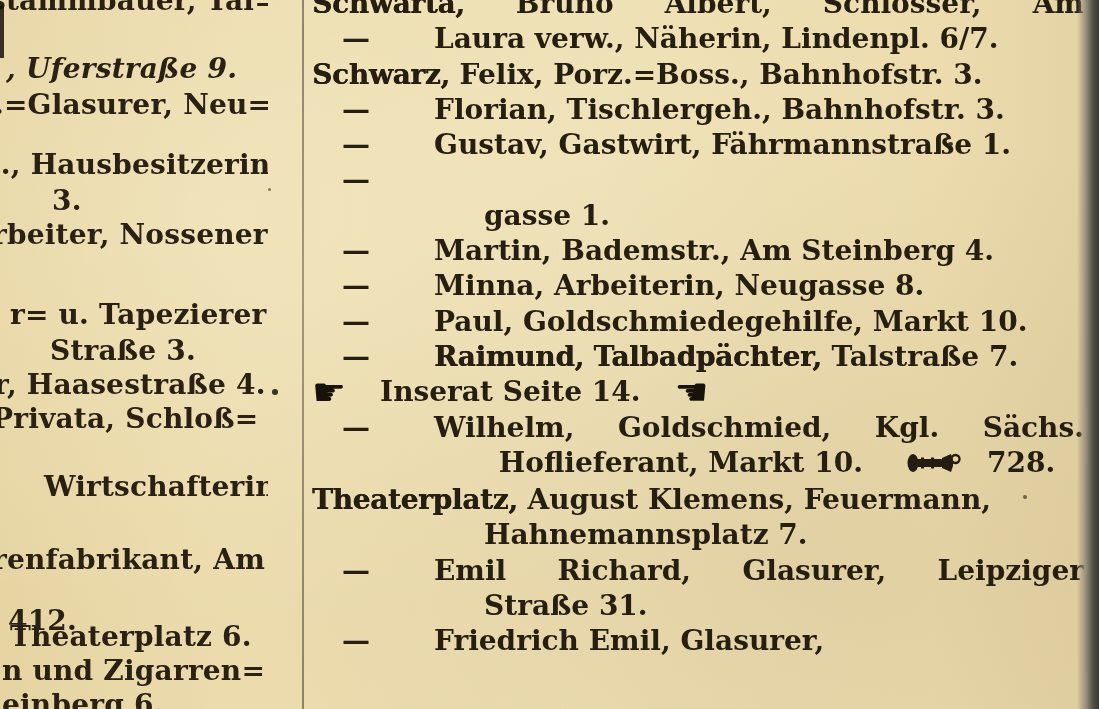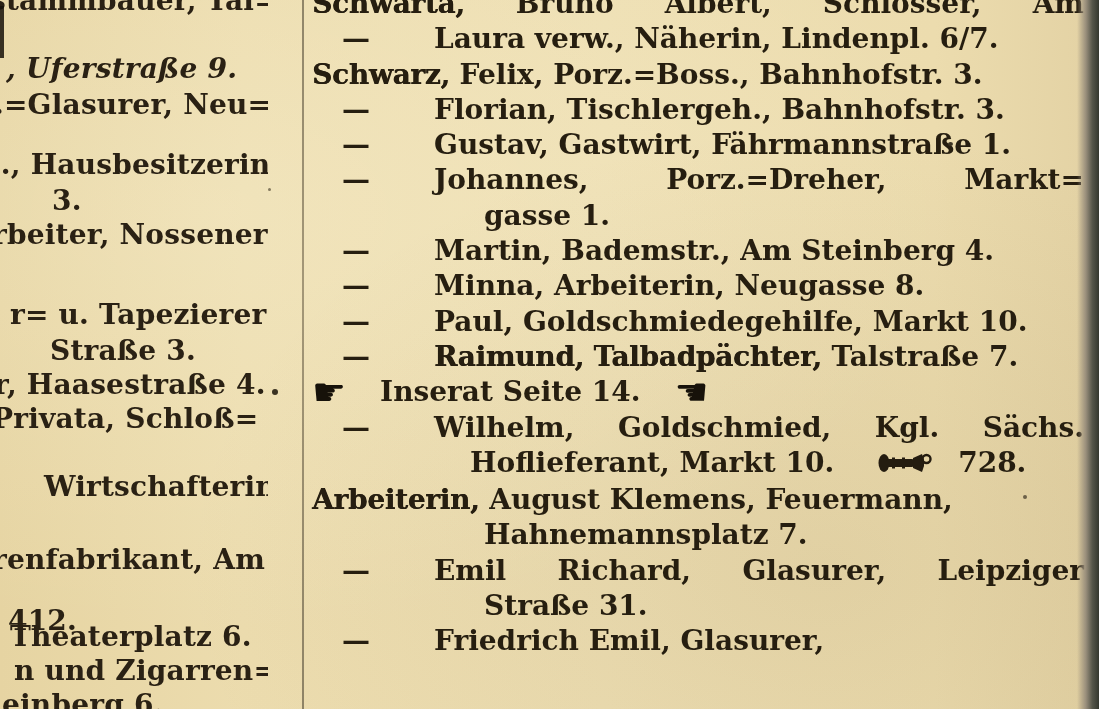--- a/index.html
+++ b/index.html
@@ -29,37 +29,37 @@
   #left-col .lline:nth-of-type(5){top:184px;left:52px;}
   #left-col .lline:nth-of-type(6){top:218px;left:-8px;}
   #left-col .lline:nth-of-type(7){top:298px;left:10px;}
   #left-col .lline:nth-of-type(8){top:334px;left:50px;text-align:right;}
   #left-col .lline:nth-of-type(9){top:368px;left:-6px;}
   #left-col .lline:nth-of-type(10){top:402px;left:-8px;}
   #left-col .lline:nth-of-type(11){top:470px;left:44px;}
   #left-col .lline:nth-of-type(12){top:543px;left:-8px;}
   #left-col .lline:nth-of-type(13){top:604px;left:8px;}
   #left-col .lline:nth-of-type(14){top:620px;left:-10px;}
-  #left-col .lline:nth-of-type(15){top:654px;left:14px;}
+  #left-col .lline:nth-of-type(15){top:654px;left:2px;}
   #left-col .lline:nth-of-type(16){top:688px;left:2px;}
   #divider{
     position:absolute;left:302px;top:0;width:2px;height:709px;
     background:linear-gradient(180deg,#5d5440,#7a6e54 40%,#5d5440);
     opacity:.65;
   }
   #right-col{
     position:absolute;left:312px;top:-14px;width:772px;height:740px;
     font-size:28px;font-weight:600;color:#261e10;
   }
   
   .line{position:relative;line-height:35.3px;min-height:35.3px;}
   .line.head{padding-left:0;}
   .line.dash{padding-left:122px;}
   .line.cont{padding-left:172px;}
-  .line.phone{padding-left:158px;}
+  .line.phone{padding-left:158px;text-align:center;}
   .line.justify{text-align:justify;text-align-last:justify;}
   .line .dashglyph{
     position:absolute;left:30px;top:0;letter-spacing:0;
     font-weight:600;
   }
   .b{font-weight:800;letter-spacing:-.3px;text-shadow:.4px 0 0 #241c10;}
   .line.inserat{text-align:left;}
   .manicule{font-size:38px;line-height:32px;vertical-align:-4px;
     font-family:"DejaVu Sans",sans-serif;color:#17120a;}
   .manicule.mleft{margin-right:34px;}
@@ -101,37 +101,37 @@
       <div class="lline">n und Zigarren=</div>
       <div class="lline">einberg 6.</div>
     </div>
   <div id="divider"></div>
   <div id="right-col" class="ink">
       <div class="line head justify"><span class="b">Schwarta,</span><span> Bruno Albert, Schlosser, Am</span></div>
       <div class="line dash"><span class="dashglyph">—</span><span>Laura verw., Näherin, Lindenpl. 6/7.</span></div>
       <div class="line head"><span class="b">Schwarz,</span><span> Felix, Porz.=Boss., Bahnhofstr. 3.</span></div>
       <div class="line dash"><span class="dashglyph">—</span><span>Florian, Tischlergeh., Bahnhofstr. 3.</span></div>
       <div class="line dash"><span class="dashglyph">—</span><span>Gustav, Gastwirt, Fährmannstraße 1.</span></div>
-      <div class="line dash justify"><span class="dashglyph">—</span><span>Johannes, Porz.=Dreher, Markt=</span></div>
+      <div class="line dash justify"><span class="dashglyph">—</span></div>
       <div class="line cont"><span>gasse 1.</span></div>
       <div class="line dash"><span class="dashglyph">—</span><span>Martin, Bademstr., Am Steinberg 4.</span></div>
       <div class="line dash"><span class="dashglyph">—</span><span>Minna, Arbeiterin, Neugasse 8.</span></div>
       <div class="line dash"><span class="dashglyph">—</span><span>Paul, Goldschmiedegehilfe, Markt 10.</span></div>
       <div class="line dash"><span class="dashglyph">—</span><span class="b">Raimund, Talbadpächter,</span><span> Talstraße 7.</span></div>
       <div class="line inserat"><span class="manicule mleft">☛</span><span>Inserat Seite 14.</span><span class="manicule mright">☚</span></div>
       <div class="line dash justify"><span class="dashglyph">—</span><span>Wilhelm, Goldschmied, Kgl. Sächs.</span></div>
       <div class="line phone"><span>Hoflieferant, Markt 10.</span><span class="tel-icon"><svg width="54" height="22" viewBox="0 0 54 22">
             <ellipse cx="6" cy="11" rx="5.5" ry="9" fill="#241c10"></ellipse>
             <rect x="8" y="7" width="28" height="8" rx="2" fill="#241c10"></rect>
             <rect x="14" y="5.5" width="3" height="11" fill="#241c10"></rect>
             <rect x="24" y="5.5" width="3" height="11" fill="#241c10"></rect>
             <path d="M35 6 L44 2 L46 8 L46 14 L44 20 L35 16 Z" fill="#241c10"></path>
             <circle cx="48.5" cy="7" r="4" fill="none" stroke="#241c10" stroke-width="2.4"></circle>
           </svg></span><span>728.</span></div>
-      <div class="line head"><span class="b">Arbeiterin,</span><span> August Klemens, Feuermann,</span></div>
+      <div class="line head"><span class="b">Theaterplatz,</span><span> August Klemens, Feuermann,</span></div>
       <div class="line cont"><span>Hahnemannsplatz 7.</span></div>
       <div class="line dash justify"><span class="dashglyph">—</span><span>Emil Richard, Glasurer, Leipziger</span></div>
       <div class="line cont"><span>Straße 31.</span></div>
       <div class="line dash"><span class="dashglyph">—</span><span>Friedrich Emil, Glasurer,</span></div>
     </div>
   <div id="right-edge"></div>
   <div id="left-edge-mark"></div>
   <div class="speck s1"></div>
   <div class="speck s2"></div>
   <div class="speck s3"></div>

